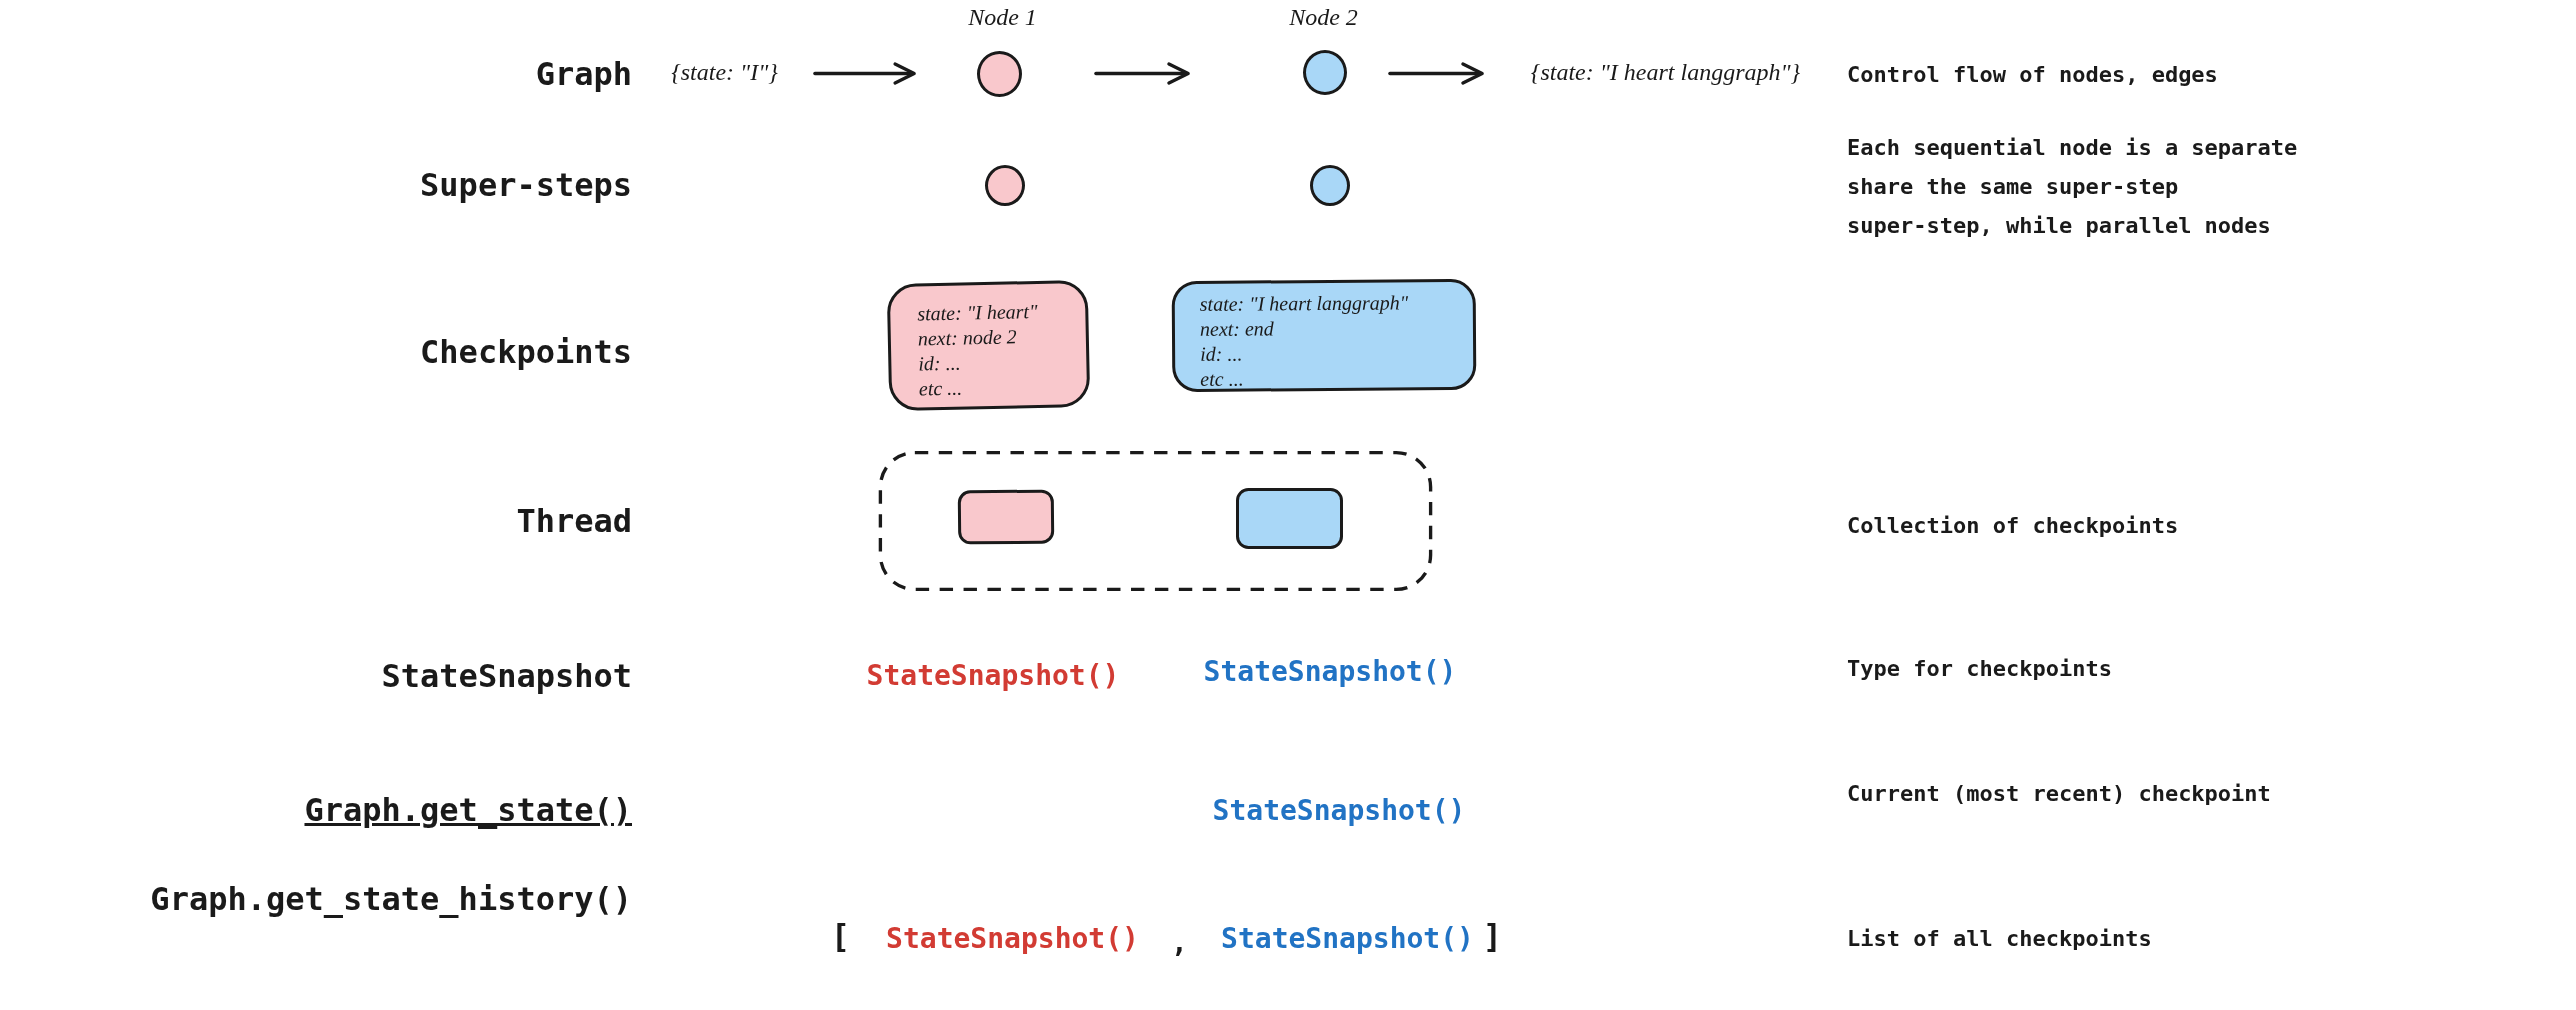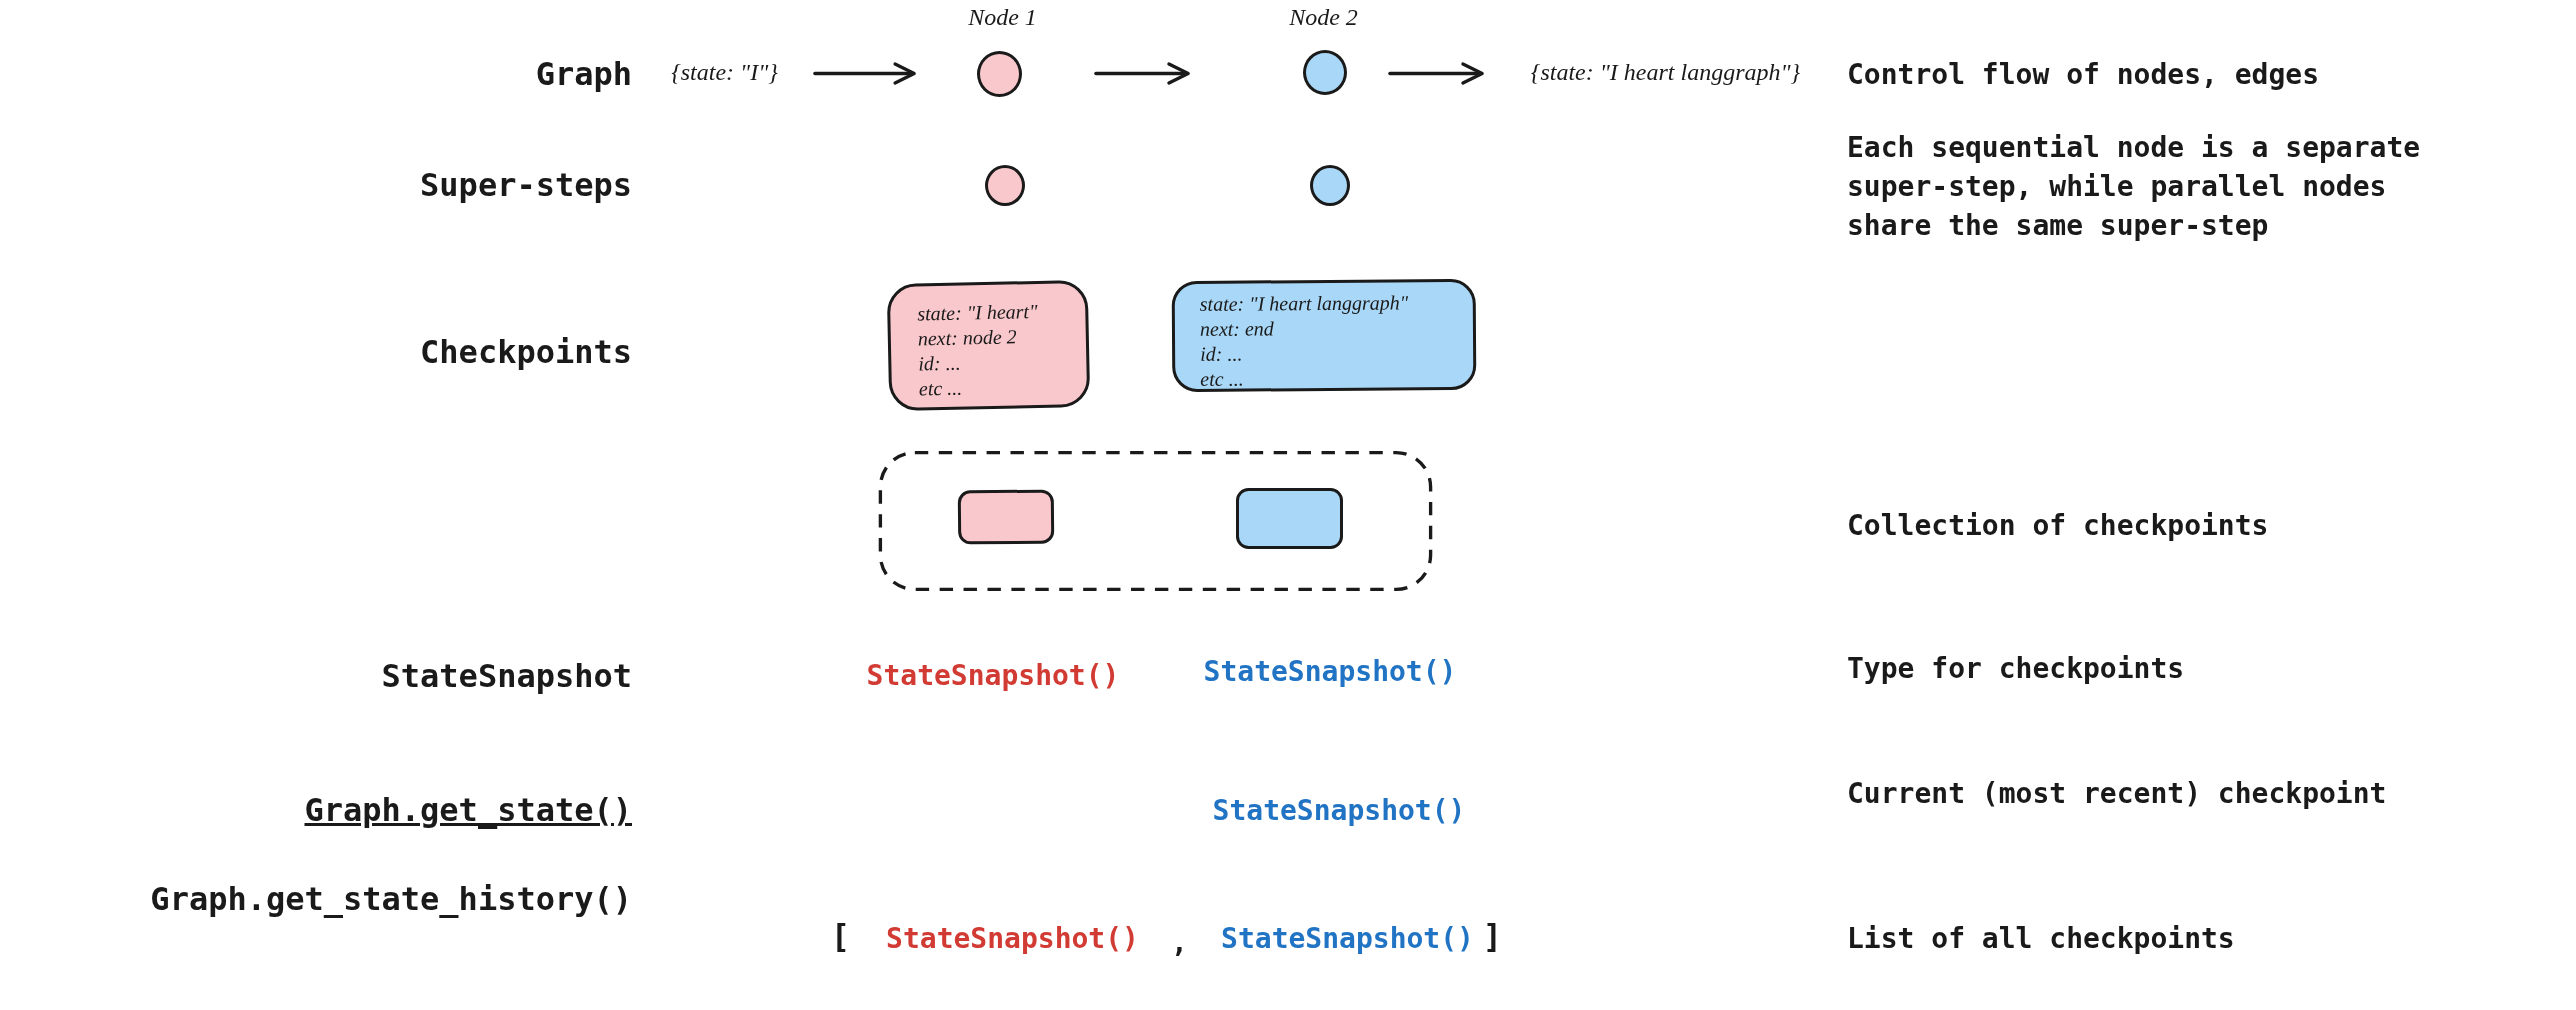--- a/index.html
+++ b/index.html
@@ -23,21 +23,21 @@
     left:0;width:632px;height:38px;
     text-align:right;line-height:38px;
     font-family:"DejaVu Sans Mono","Liberation Mono",monospace;
     font-weight:700;font-size:32px;color:var(--ink);
     white-space:nowrap;
   }
   .desc{
     position:absolute;
     left:1847px;
     font-family:"DejaVu Sans Mono","Liberation Mono",monospace;
-    font-weight:700;font-size:28px;color:var(--ink);
+    font-weight:700;font-size:22px;color:var(--ink);
     line-height:39px;white-space:nowrap;
   }
   .hand{
     position:absolute;
     font-family:cursive;
     font-style:italic;
     font-size:24px;color:var(--ink);
     text-align:center;line-height:27px;
     white-space:nowrap;
   }
@@ -118,41 +118,42 @@
 
   <div class="desc" style="top:55px;">Control flow of nodes, edges</div>
 
   <div class="row-label" style="top:166px;">Super-steps</div>
 
   <div class="node-circle pink" style="left:985px;top:165px;width:40px;height:41px;"></div>
   <div class="node-circle blue" style="left:1310px;top:165px;width:40px;height:41px;"></div>
 
   <div class="desc" style="top:128px;">
     <div>Each sequential node is a separate</div>
+    <div>share the same super-step</div>
     <div>super-step, while parallel nodes</div>
-    <div>share the same super-step</div>
   </div>
 
   <div class="row-label" style="top:333px;">Checkpoints</div>
 
   <div class="chk-box pink" style="left:888px;top:282px;width:201px;height:127px;padding:15.3px 0 0 27px;">
     <div class="hand-line">state: "I heart"</div>
     <div class="hand-line">next: node 2</div>
     <div class="hand-line">id: ...</div>
     <div class="hand-line">etc ...</div>
   </div>
 
   <div class="chk-box blue" style="left:1172px;top:280px;width:304px;height:111px;padding:7.7px 0 0 25px;">
     <div class="hand-line">state: "I heart langgraph"</div>
     <div class="hand-line">next: end</div>
     <div class="hand-line">id: ...</div>
     <div class="hand-line">etc ...</div>
   </div>
 
 
+  <div class="row-label" style="top:502px;">Thread</div>
 
   <svg class="dash-svg" style="left:878px;top:450px;" width="555" height="142" viewBox="0 0 580 148">
     <rect x="2.5" y="2.5" width="575" height="143" rx="36" ry="36" fill="none" stroke="#1a1a1a" stroke-width="3.5" stroke-dasharray="14 11"></rect>
   </svg>
 
   <div class="mini-box pink" style="left:958px;top:490px;width:96px;height:54px;"></div>
   <div class="mini-box blue" style="left:1236px;top:488px;width:107px;height:61px;"></div>
 
   <div class="desc" style="top:506px;">Collection of checkpoints</div>
 

